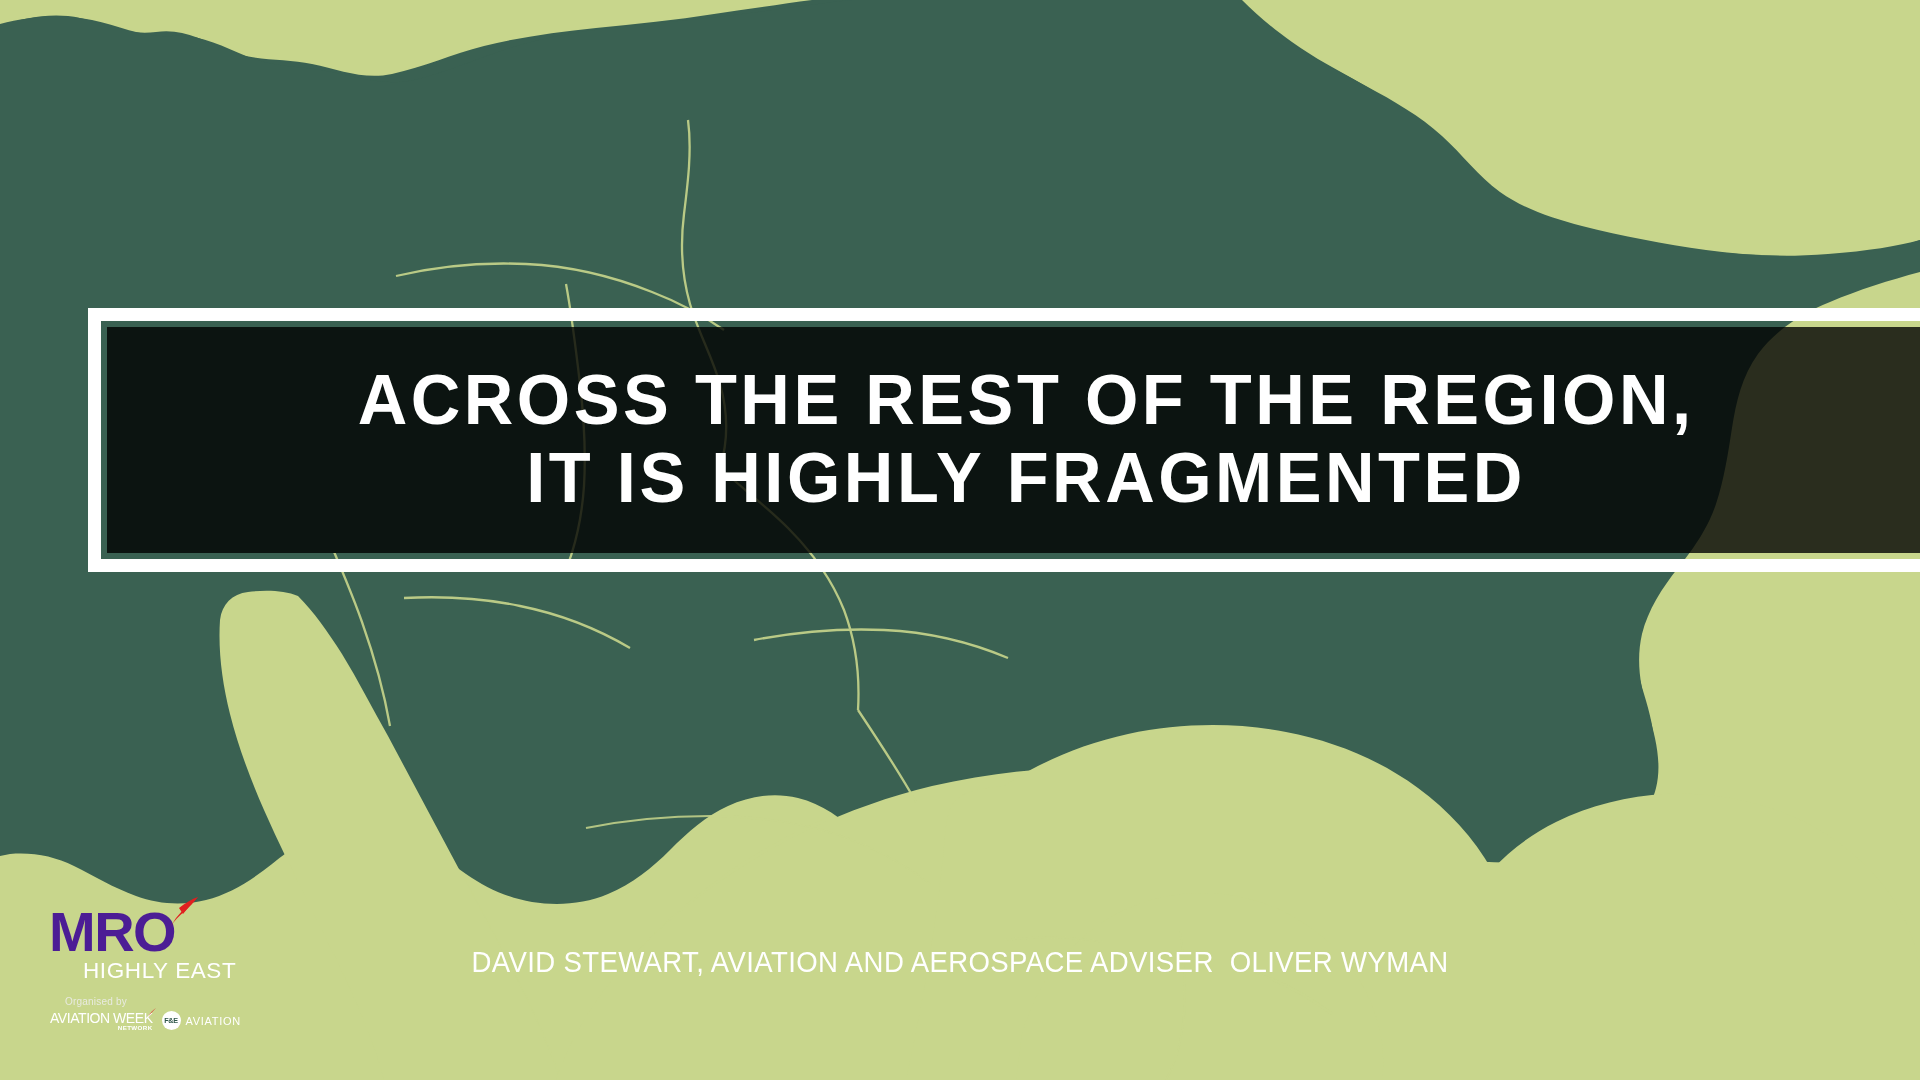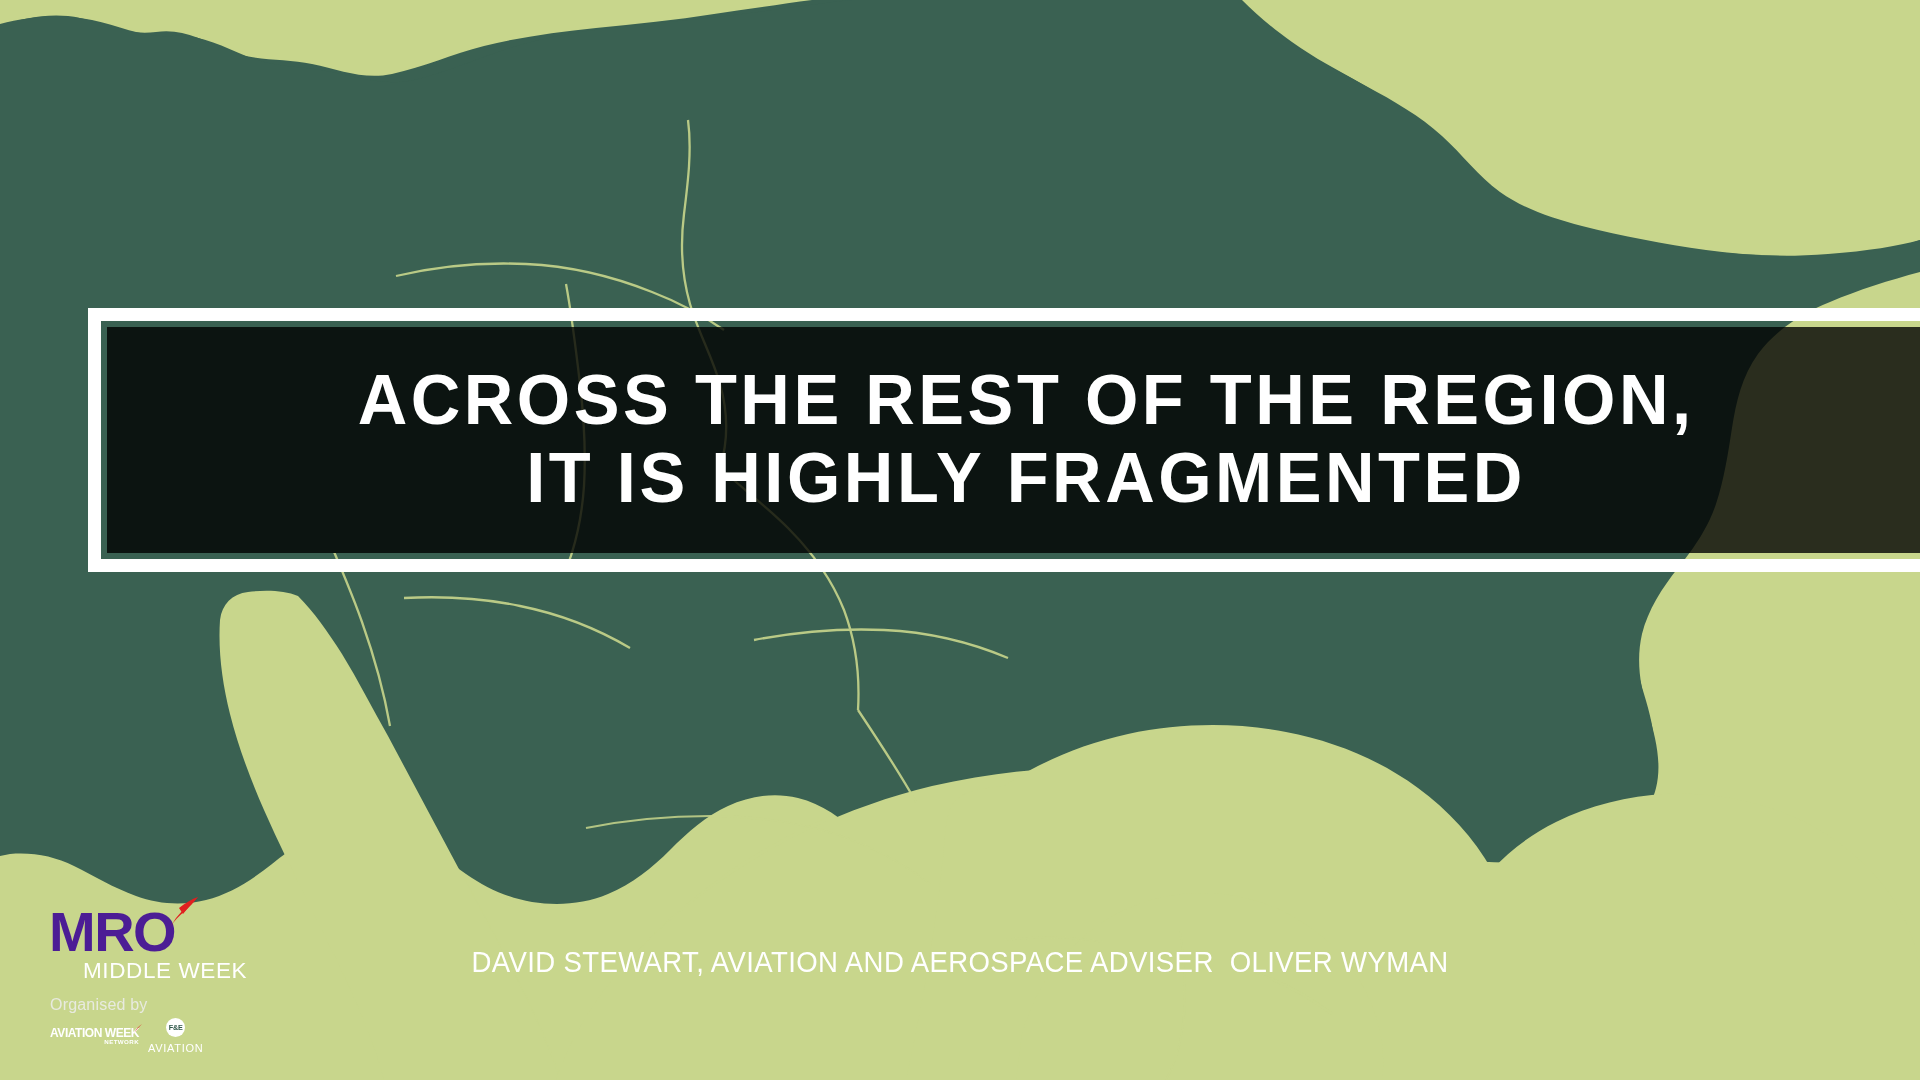--- a/index.html
+++ b/index.html
@@ -120,41 +120,41 @@
     font-size:22.5px;
     font-weight:normal;
     letter-spacing:0.6px;
     margin-top:2px;
     margin-left:34px;
     line-height:1;
   }
   .organised-by {
     display:block;
     color:#e8eadf;
-    font-size:16px;
+    font-size:10px;
     letter-spacing:0.2px;
     margin-top:13px;
-    margin-left:1px;
+    margin-left:16px;
   }
   .org-logos {
     display:flex;
     align-items:center;
     gap:9px;
     margin-top:4px;
     margin-left:1px;
   }
   .aw-logo {
     position:relative;
     line-height:1;
   }
   .aw-main {
     display:block;
     color:#ffffff;
-    font-weight:bold;
-    font-size:12px;
+    font-weight:normal;
+    font-size:14px;
     letter-spacing:-0.45px;
     line-height:1;
   }
   .aw-net {
     display:block;
     color:#ffffff;
     font-weight:bold;
     font-size:6.2px;
     letter-spacing:0.4px;
     text-align:right;
@@ -163,21 +163,20 @@
   }
   .aw-tick {
     position:absolute;
     right:-4px; top:-3px;
     width:10px; height:9px;
   }
   .fe-badge-wrap {
     display:flex;
     align-items:center;
     gap:5px;
-    flex-direction:column;
   }
   .fe-circle {
     width:19px; height:19px;
     border-radius:50%;
     background:#ffffff;
     display:flex;
     align-items:center;
     justify-content:center;
     color:#30574a;
     font-weight:bold;
@@ -610,21 +609,21 @@
   <div class="presenter">DAVID STEWART, AVIATION AND AEROSPACE ADVISER  OLIVER WYMAN</div>
 
   <div class="logo-block">
     <div class="logo-mro-row">
       <span class="logo-mro">MRO</span>
       <svg class="logo-swoosh" viewBox="0 0 34 30">
         <path d="M33,1 C26,6 18,13 11,22 C9,25 7,28 6,30 C9,25 14,20 20,15 C24,11 29,6 33,1 Z" fill="#e02020"></path>
         <path d="M33,1 C27,3 20,7 14,12 L18,18 C23,12 28,6 33,1 Z" fill="#e02020"></path>
       </svg>
     </div>
-    <span class="logo-sub">MIDDLE WEEK</span>
+    <span class="logo-sub">HIGHLY EAST</span>
     <span class="organised-by">Organised by</span>
     <div class="org-logos">
       <div class="aw-logo">
         <span class="aw-main">AVIATION WEEK</span>
         <span class="aw-net">NETWORK</span>
         <svg class="aw-tick" viewBox="0 0 10 9">
           <path d="M9,0 C6,2 3,5 1,9 C3,6 6,3 9,0 Z" fill="#e02020"></path>
         </svg>
       </div>
       <div class="fe-badge-wrap">

